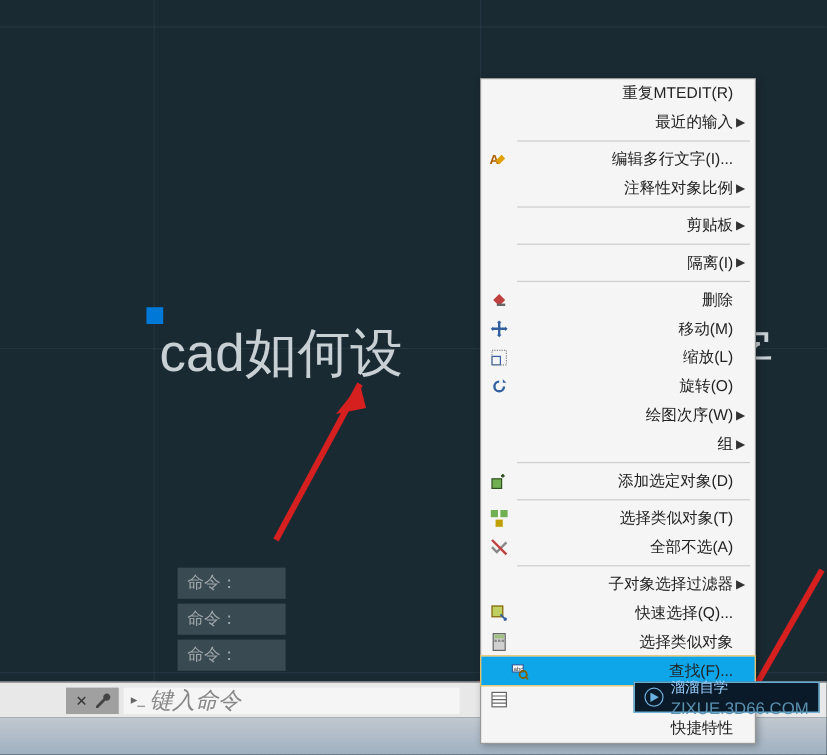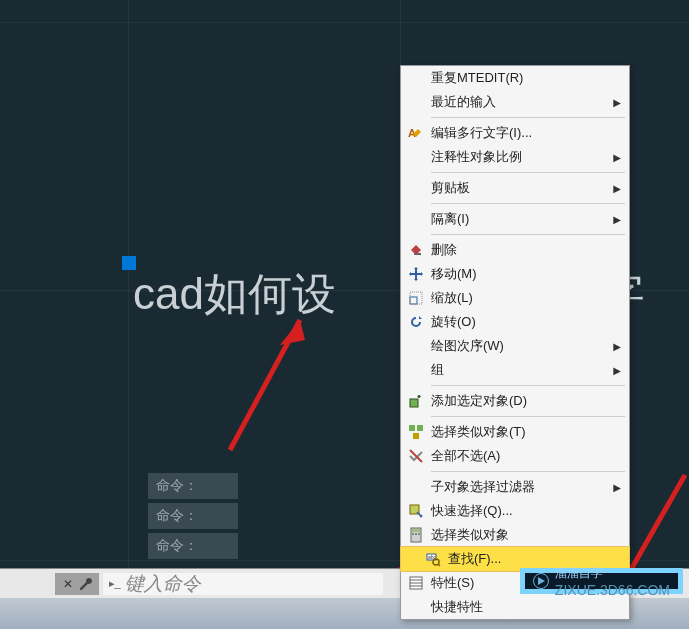--- a/index.html
+++ b/index.html
@@ -125,34 +125,35 @@
       color: #222;
     }
     .menu-item {
       display: flex;
       align-items: center;
       height: 24px;
       padding: 0 8px 0 0;
       position: relative;
     }
     .menu-item.highlighted {
-      background: #fde047;
+      background: #0ea5e9;
       outline: 1px solid #e8c060;
       padding-left: 17px;
     }
     .menu-icon-col {
       width: 30px;
       display: flex;
       align-items: center;
       justify-content: center;
       flex-shrink: 0;
     }
     .menu-label {
       flex: 1;
       white-space: nowrap;
+      text-align: right;
     }
     .menu-arrow {
       width: 10px;
       text-align: right;
       color: #333;
       font-size: 10px;
     }
     .menu-sep {
       height: 1px;
       background: #ccc;
@@ -165,21 +166,21 @@
     .red-arrow {
       position: absolute;
       pointer-events: none;
     }
     .watermark {
       position: absolute;
       right: 6px;
       top: 568px;
       height: 26px;
       background: #0a1a28;
-      border: 5px solid #7dd3fc;
+      border: 1px solid #7dd3fc;
       display: flex;
       align-items: center;
       padding: 0 8px;
       color: #9ad0ff;
       font-size: 12px;
       gap: 6px;
     }
     .watermark .play {
       width: 16px; height: 16px;
       border: 1.5px solid #6ab0e0;

